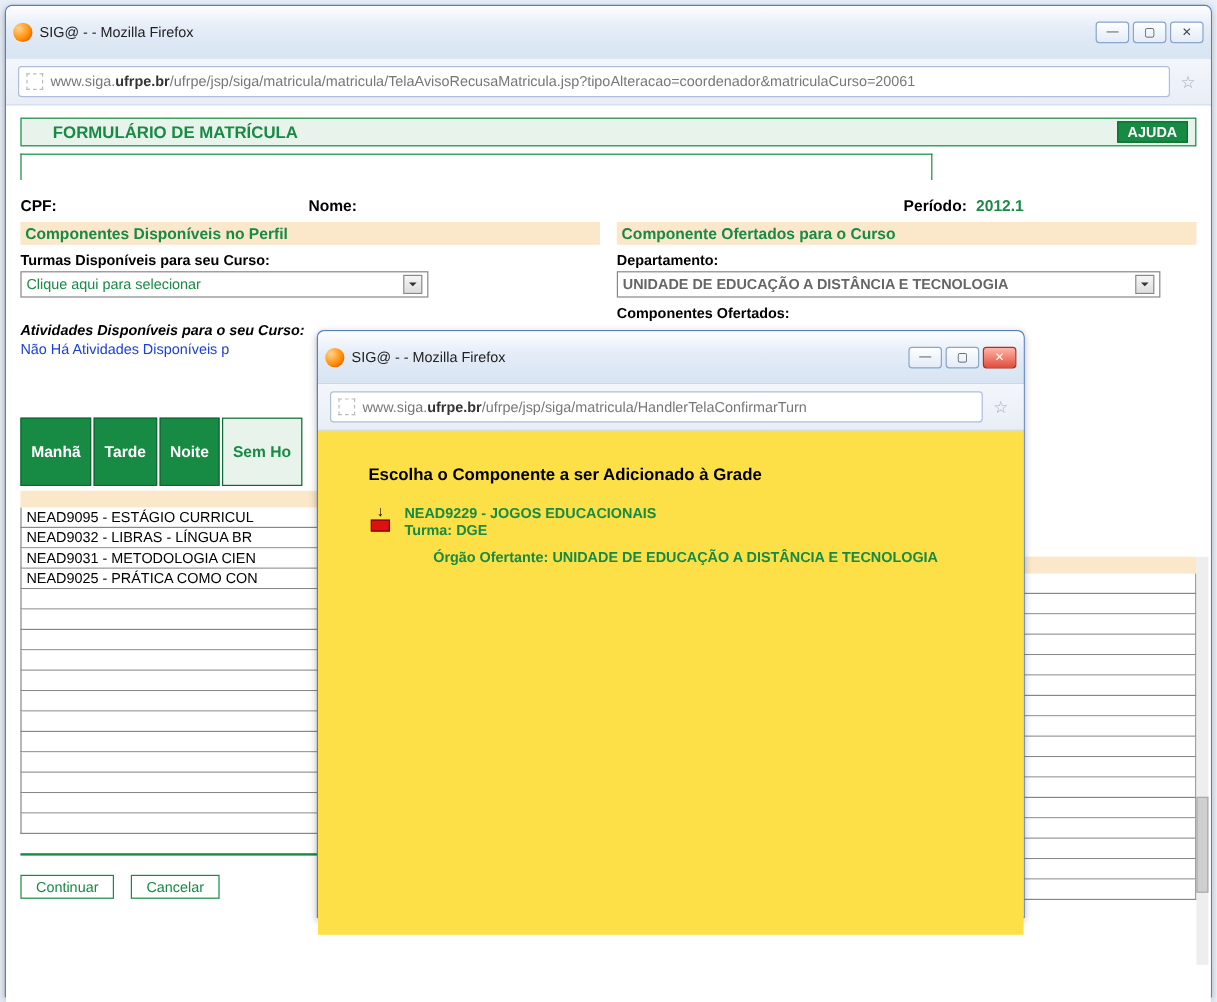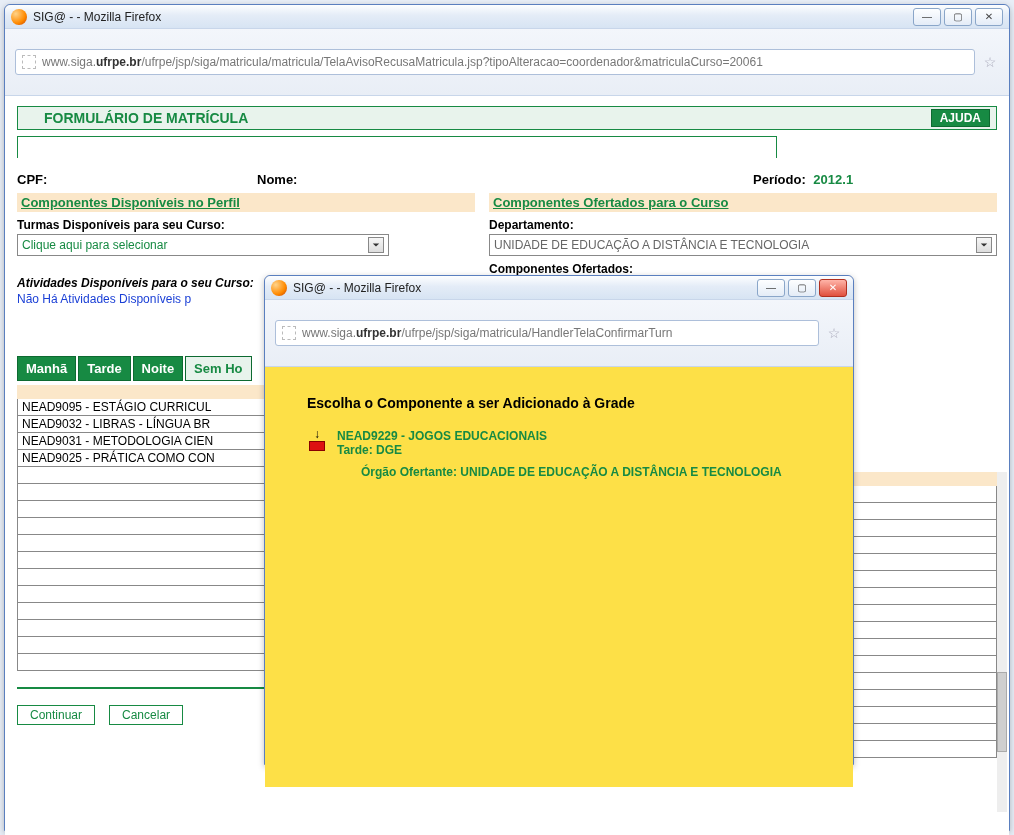--- a/index.html
+++ b/index.html
@@ -7,21 +7,21 @@
 
   
   .win {
     position: absolute;
     background: #f3f3f3;
     border: 1px solid #5a7fbf;
     border-radius: 6px 6px 0 0;
     box-shadow: 0 2px 6px rgba(0,0,0,.25);
   }
   .titlebar {
-    height: 24px;
+    height: 44px;
     background: linear-gradient(#fdfeff,#e4ecf7 45%,#d7e4f3);
     border-bottom: 1px solid #c8d6ea;
     display: flex; align-items: center;
     padding: 0 6px;
     border-radius: 6px 6px 0 0;
   }
   .ff-icon {
     width: 16px; height: 16px; border-radius: 50%;
     background: radial-gradient(circle at 30% 30%, #ffd38a, #ff8a00 60%, #c23a00);
     margin-right: 6px;
@@ -34,21 +34,21 @@
     border: 1px solid #8aa6c9;
     border-radius: 3px;
     background: linear-gradient(#fdfeff,#e4ecf7);
     display: flex; align-items: center; justify-content: center;
     font-size: 10px; color: #444;
     cursor: pointer;
   }
   .win-btn.close { background: linear-gradient(#ffb4a8,#e0503e); color:#fff; border-color:#b03020;}
   .addrbar {
     display: flex; align-items: center; gap: 6px;
-    padding: 20px 10px;
+    padding: 6px 10px;
     background: linear-gradient(#f3f6fb,#e9eef6);
     border-bottom: 1px solid #c8d6ea;
   }
   .addrbox {
     flex: 1;
     display: flex; align-items: center;
     height: 26px;
     border: 1px solid #adbfda;
     border-radius: 3px;
     background: #fff;
@@ -92,44 +92,44 @@
 
   .info-row { display:flex; font-weight:bold; font-size:13px; margin-bottom:2px; }
   .info-row > div { margin-right:40px; }
   .info-row .periodo-val { color:#178a43; font-weight:bold; margin-left:4px;}
   .info-row .fill { flex:1; }
 
   .cols { display:flex; gap:14px; margin-top:6px; }
   .col { flex:1; }
   .section-h {
     background:#fbe7c9; color:#178a43; font-weight:bold;
-    padding:2px 4px; font-size:13px; margin-bottom:6px;text-decoration:underline;
+    padding:2px 4px; font-size:13px; margin-bottom:6px;
   }
   .label-bold { font-weight:bold; font-size:12px; margin-bottom:2px; }
 
   .selectbox {
     display:flex; align-items:center;
-    border:1px solid #888; height:22px; width:372px;
+    border:1px solid #888; height:22px; width:340px;
     font-size:12px; color:#178a43; padding:0 4px; background:#fff;
     cursor:pointer;
   }
-  .selectbox.big { width:508px; color:#666; }
+  .selectbox.big { width:453px; color:#666;font-weight:bold; }
   .selectbox .caret {
     width:16px; height:16px; border:1px solid #888; margin-left:auto;
     display:flex;align-items:center;justify-content:center;
     background:linear-gradient(#f6f6f6,#ddd);
   }
   .caret svg{width:8px;height:8px;fill:#333;}
 
   .linklike { color:#1a3fd6; font-size:12px; }
 
   .tabs { margin-top:50px; display:flex; align-items:flex-end; }
   .tab {
     background:#178a43; color:#fff; font-weight:bold; font-size:13px;
-    padding:4px 8px; margin-right:2px; border:1px solid #0d6a31; cursor:pointer;
+    padding:20px 8px; margin-right:2px; border:1px solid #0d6a31; cursor:pointer;
   }
   .tab.off { background:#e8f3ec; color:#178a43; }
 
   .list-area {
     margin-top:4px;
   }
   .list-head-strip {
     height:14px; background:#fbe7c9;
   }
   .list-row {
@@ -227,21 +227,21 @@
           <span class="caret">
               <svg viewBox="0 0 10 10">
                 <path d="M1 3 L5 7 L9 3 Z"></path>
               </svg>
             </span>
         </div>
         <div class="label-bold" style="margin-top:20px;font-style:italic;">Atividades Disponíveis para o seu Curso:</div>
         <div class="linklike">Não Há Atividades Disponíveis p</div>
       </div>
       <div class="col">
-        <div class="section-h">Componentes Ofertados para o Curso</div>
+        <div class="section-h">Componente Ofertados para o Curso</div>
         <div class="label-bold">Departamento:</div>
         <div class="selectbox big">
           <span>UNIDADE DE EDUCAÇÃO A DISTÂNCIA E TECNOLOGIA</span>
           <span class="caret">
               <svg viewBox="0 0 10 10">
                 <path d="M1 3 L5 7 L9 3 Z"></path>
               </svg>
             </span>
         </div>
         <div class="label-bold" style="margin-top:6px;">Componentes Ofertados:</div>
@@ -329,18 +329,18 @@
   </div>
   <div class="page" style="background:#fde047;">
     <div class="popup-h">Escolha o Componente a ser Adicionado à Grade</div>
     <div class="pick-row">
       <div class="pick-icon">
         <div class="arrow">↓</div>
         <div class="box"></div>
       </div>
       <div class="pick-text">
         <span class="comp">NEAD9229 - JOGOS EDUCACIONAIS</span><br>
-        <span class="turma">Tarde: DGE</span>
+        <span class="turma">Turma: DGE</span>
         <span class="orgao">Órgão Ofertante: UNIDADE DE EDUCAÇÃO A DISTÂNCIA E TECNOLOGIA</span>
       </div>
     </div>
   </div>
 </div>
 
 </body></html>

